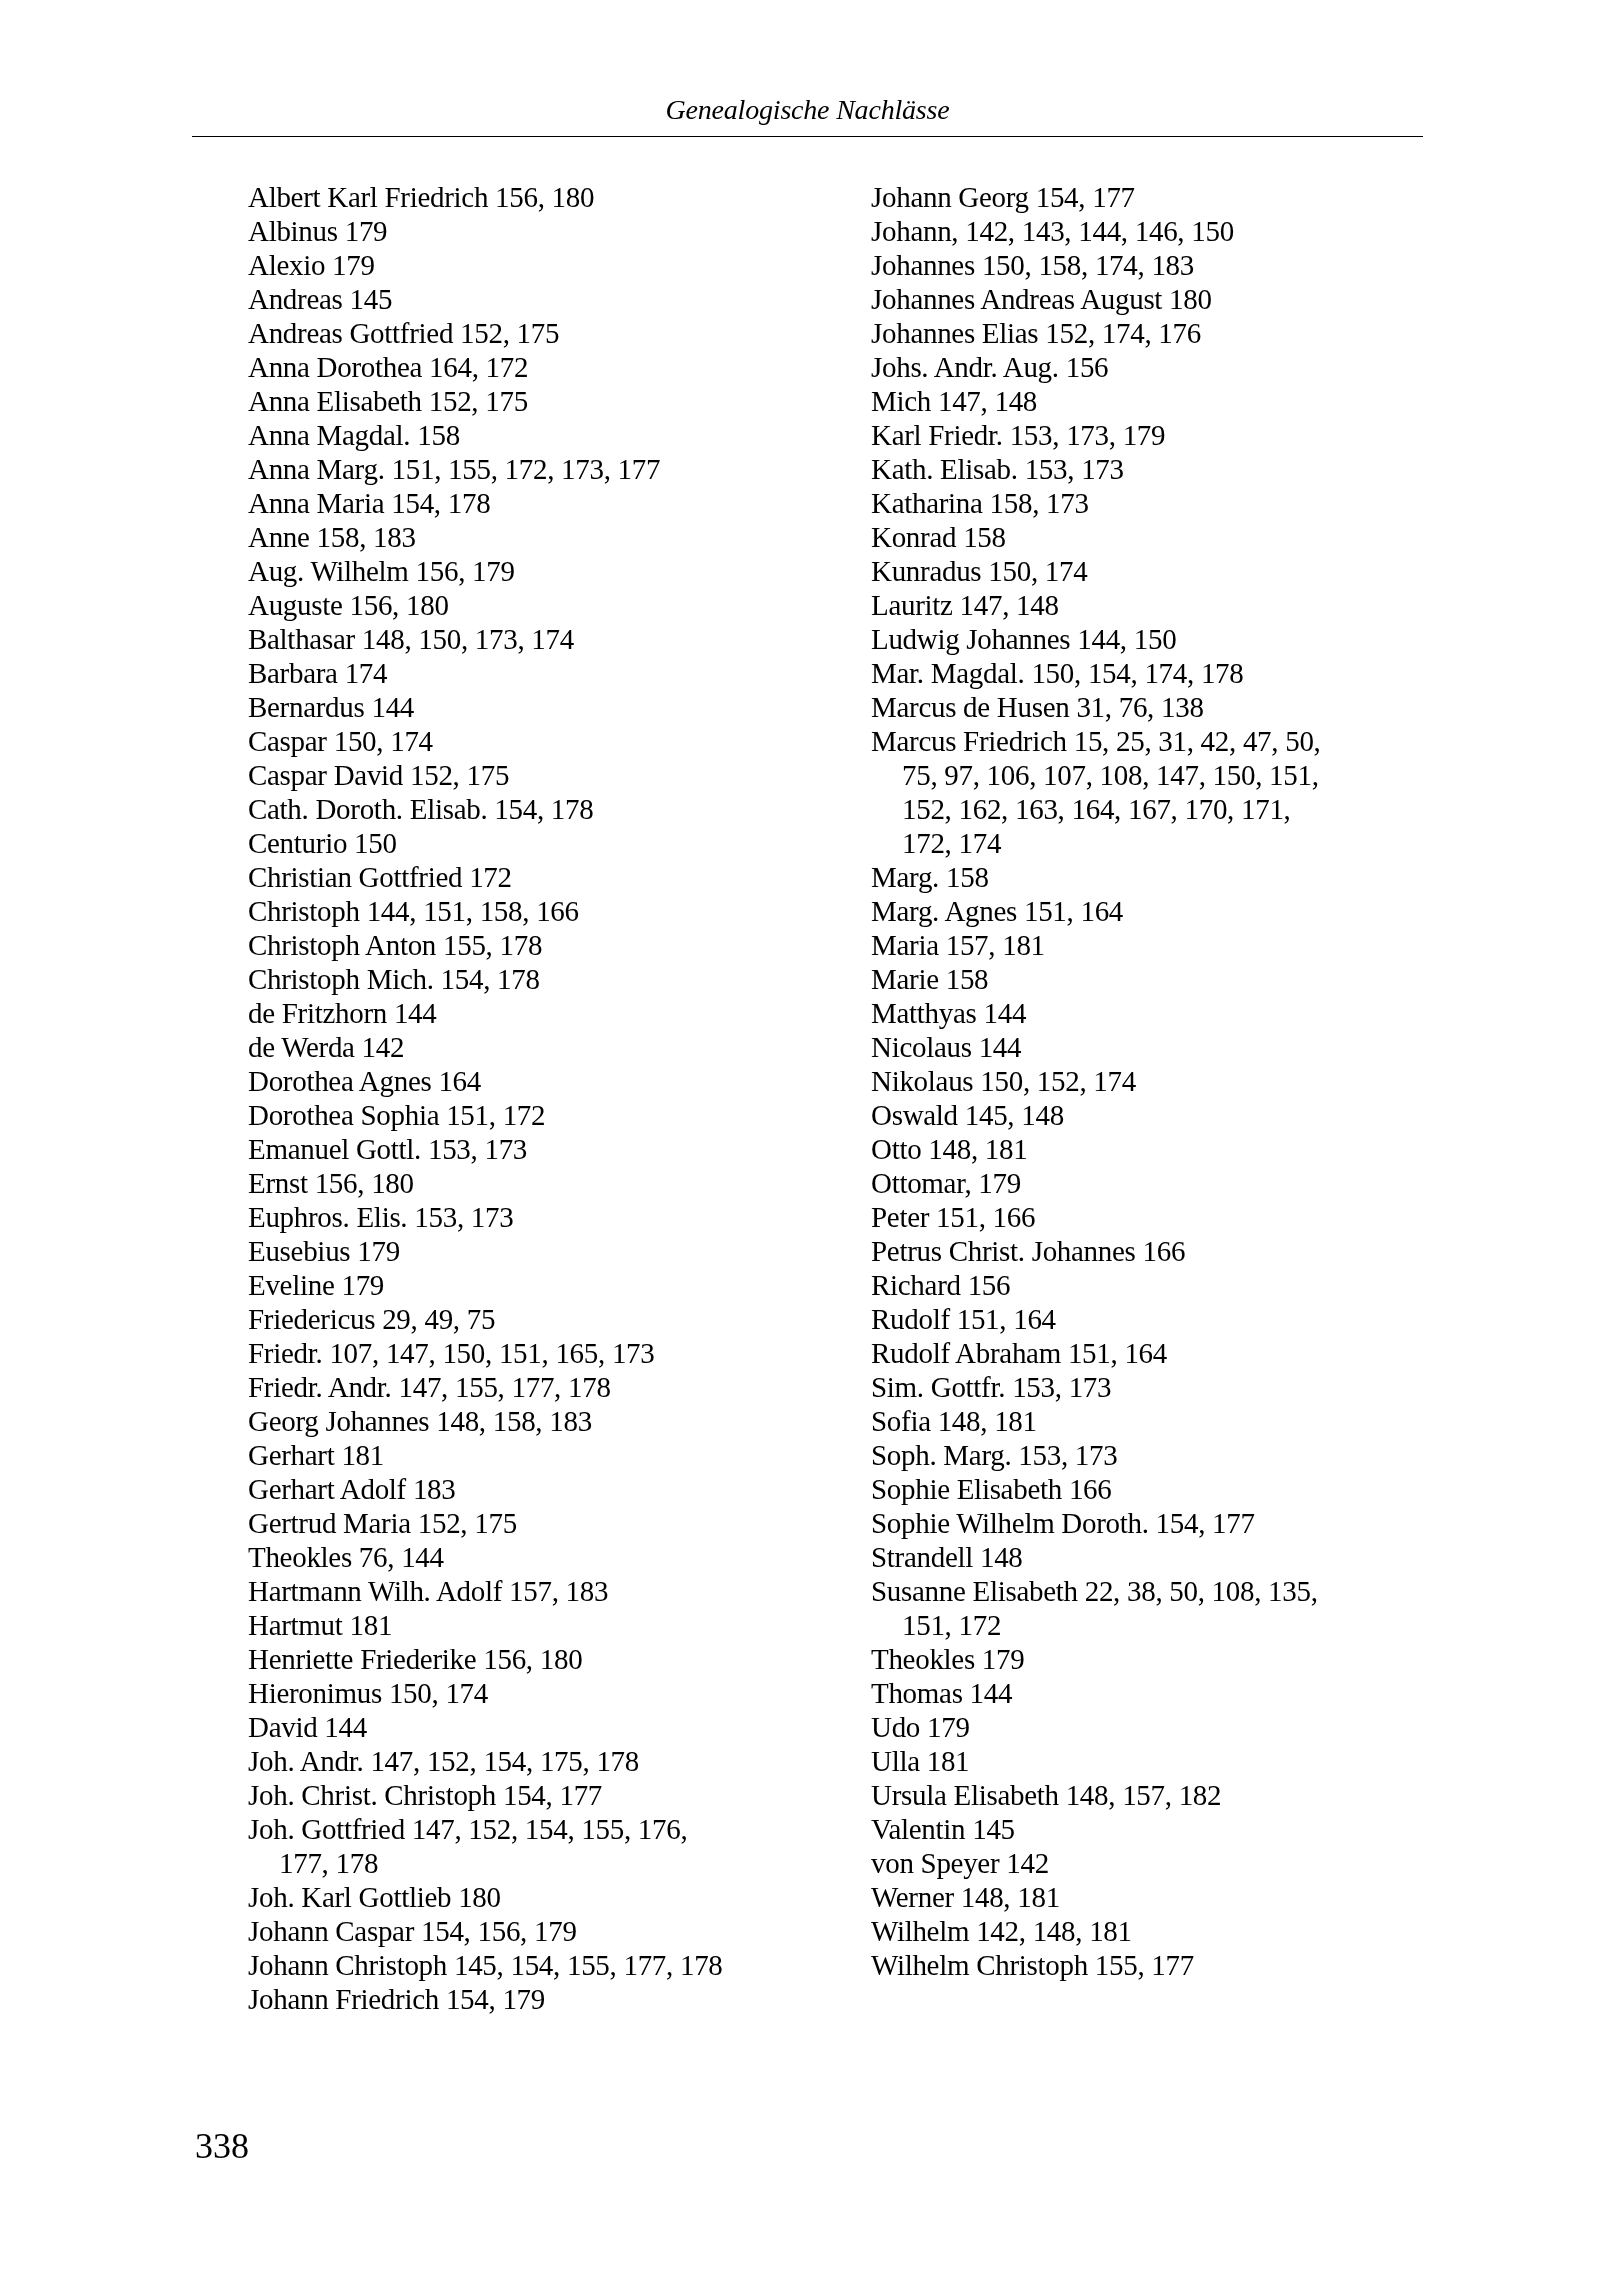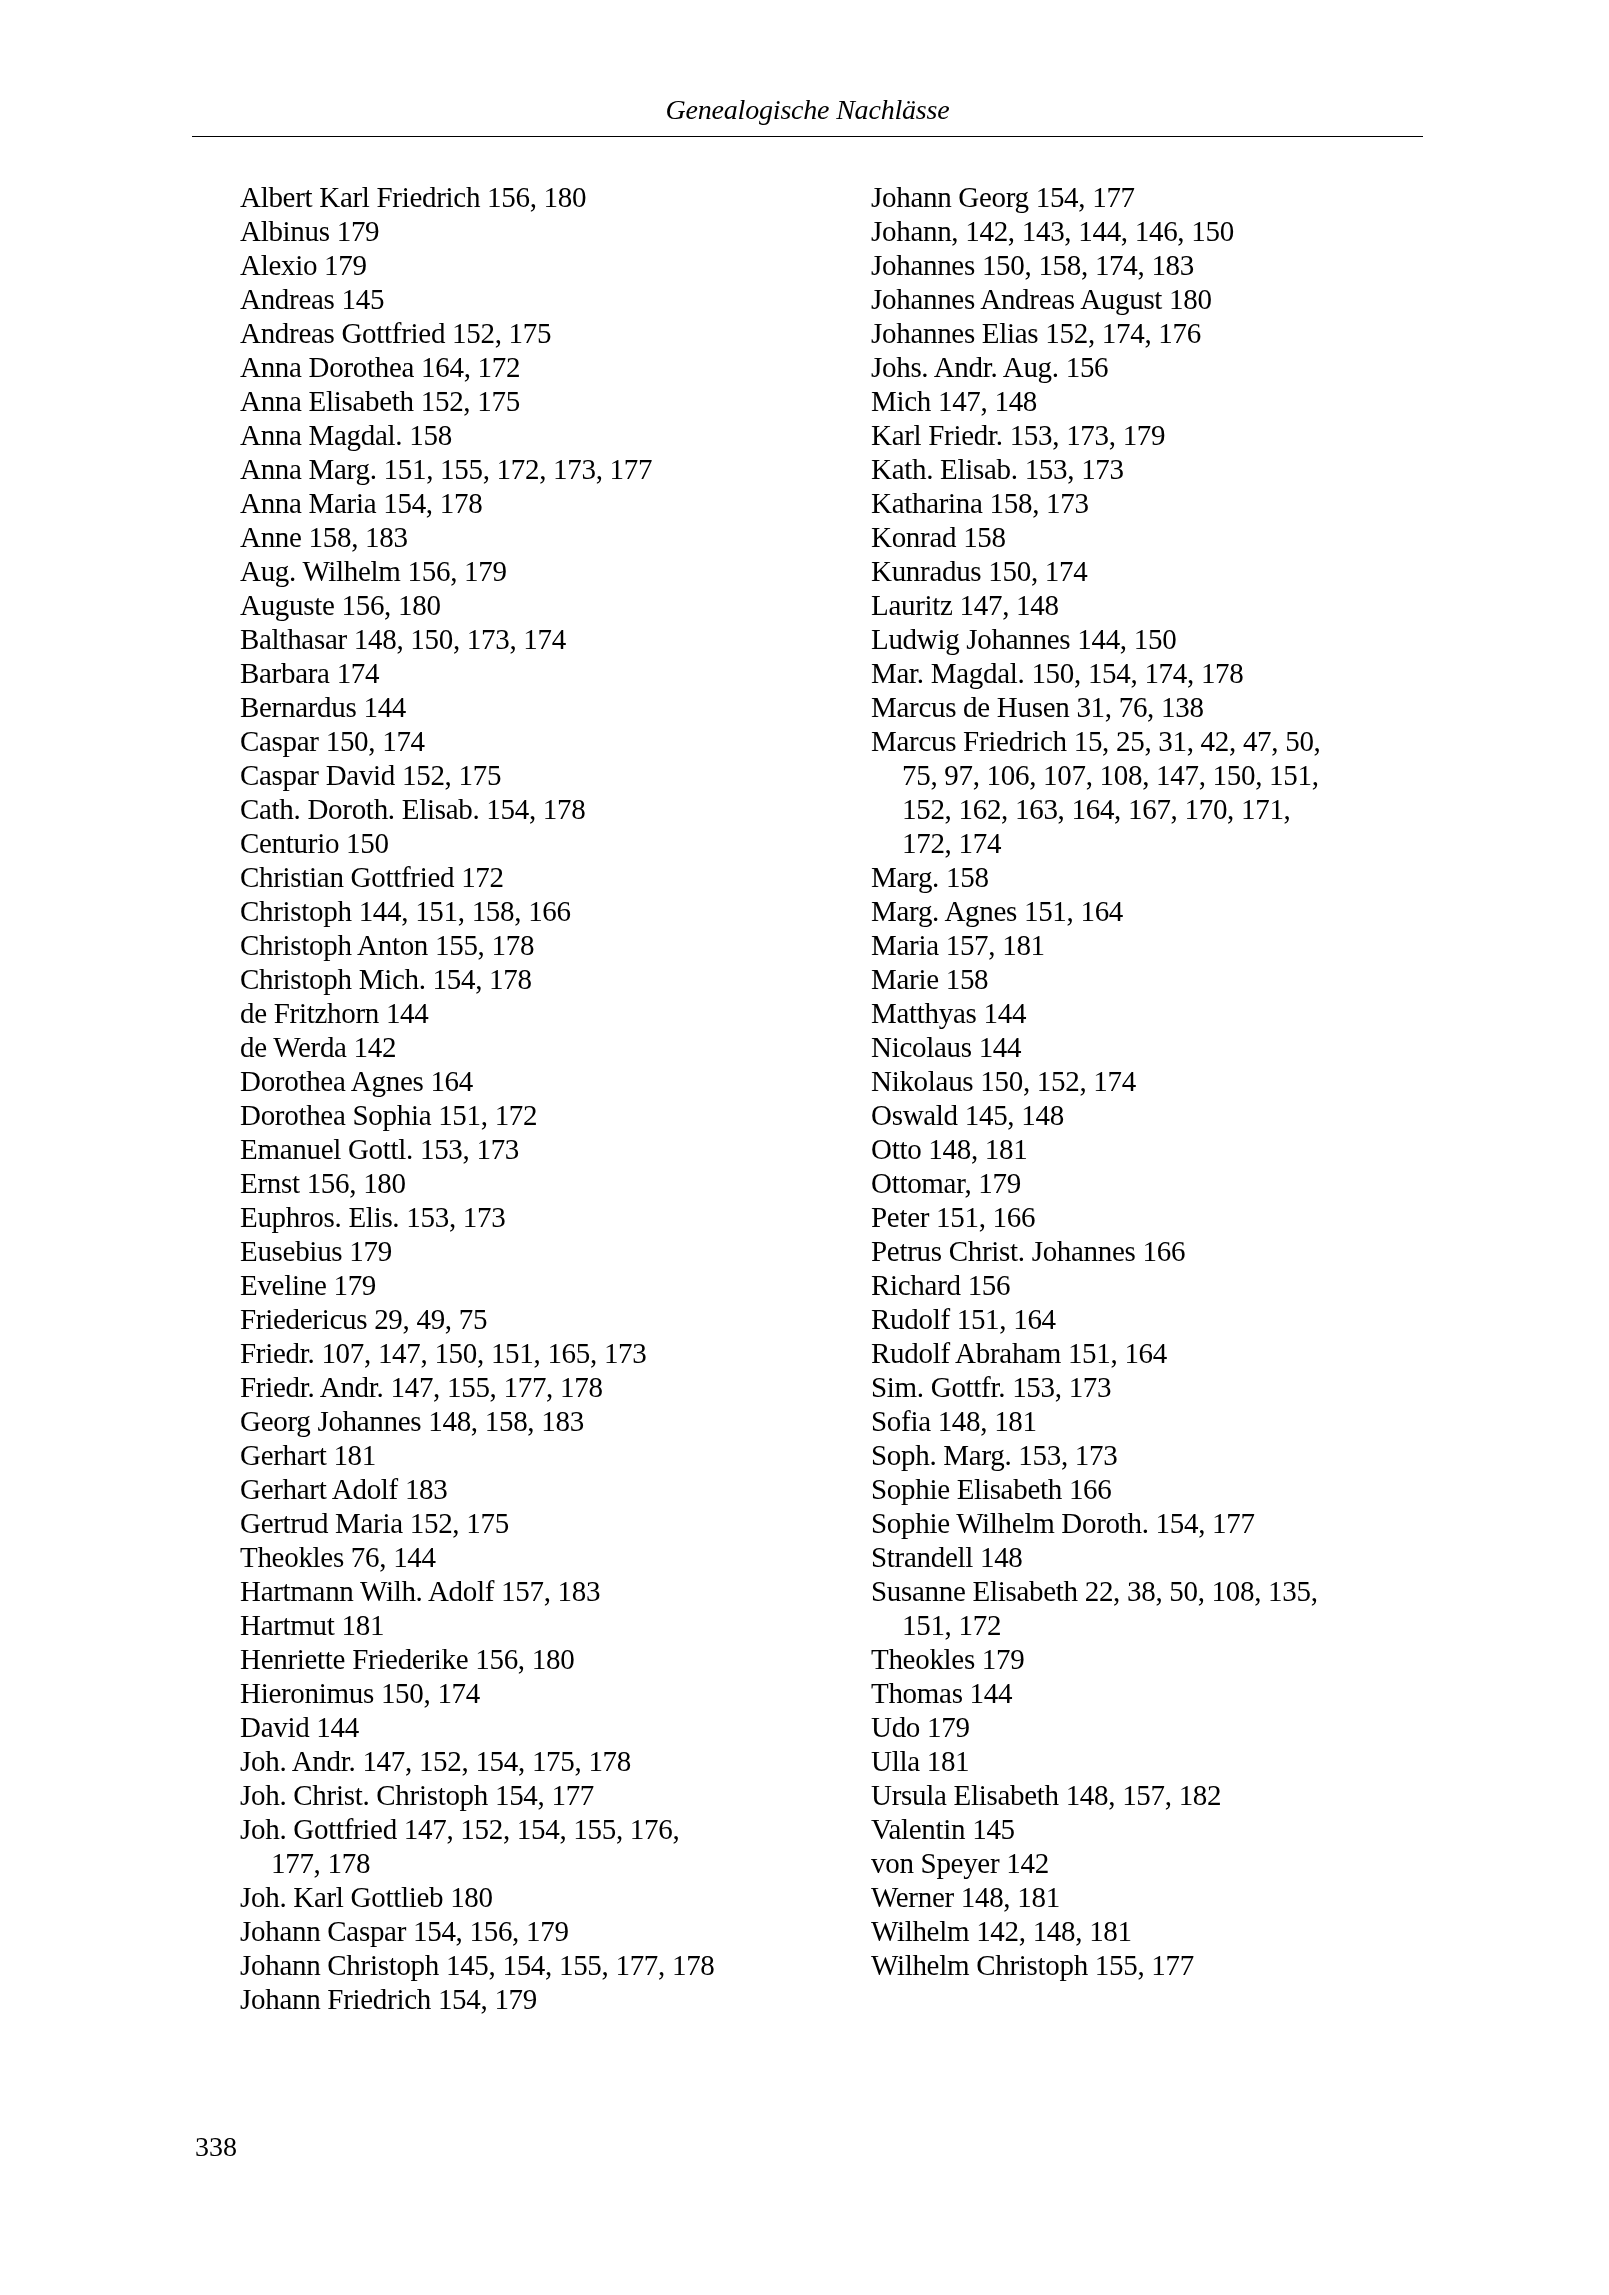--- a/index.html
+++ b/index.html
@@ -4,25 +4,25 @@
 <style>
   html, body { margin: 0; padding: 0; background: #ffffff; }
   body { width: 1610px; height: 2295px; position: relative; overflow: hidden;
          font-family: "Liberation Serif", "DejaVu Serif", serif; color: #000000; }
   .running-head { position: absolute; left: 192px; width: 1231px; top: 93px;
          text-align: center; font-size: 28px; line-height: 33px; letter-spacing: -0.2px; font-style: italic; }
   .head-rule { position: absolute; left: 192px; width: 1231px; top: 136px; height: 0;
          border-top: 1.7px solid #000000; }
   .column { position: absolute; top: 180px; font-size: 29px; line-height: 34px;
          letter-spacing: -0.3px; }
-  .col-left { left: 240px; width: 604px; }
+  .col-left { left: 248px; width: 604px; }
   .col-right { left: 871px; width: 563px; }
   .entry { white-space: nowrap; }
   .cont { padding-left: 31px; white-space: nowrap; }
-  .page-number { position: absolute; left: 195px; top: 2130px; font-size: 28px; line-height: 33px; }
+  .page-number { position: absolute; left: 195px; top: 2130px; font-size: 36px; line-height: 33px; }
 </style>
 </head>
 <body>
 
 <div class="running-head">Genealogische Nachlässe</div>
 <div class="head-rule"></div>
 
 <div class="column col-left" id="col-left">
     <div class="entry"><span>Albert Karl Friedrich</span> <span>156, 180</span></div>
     <div class="entry"><span>Albinus</span> <span>179</span></div>

